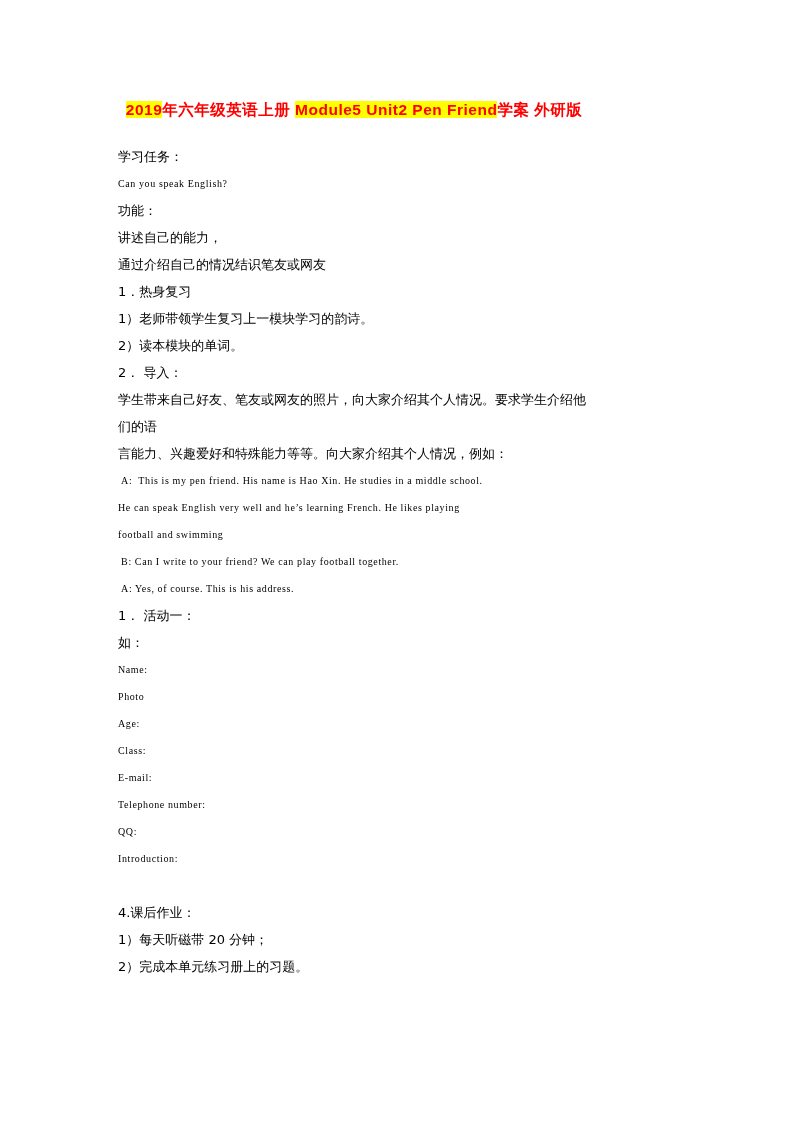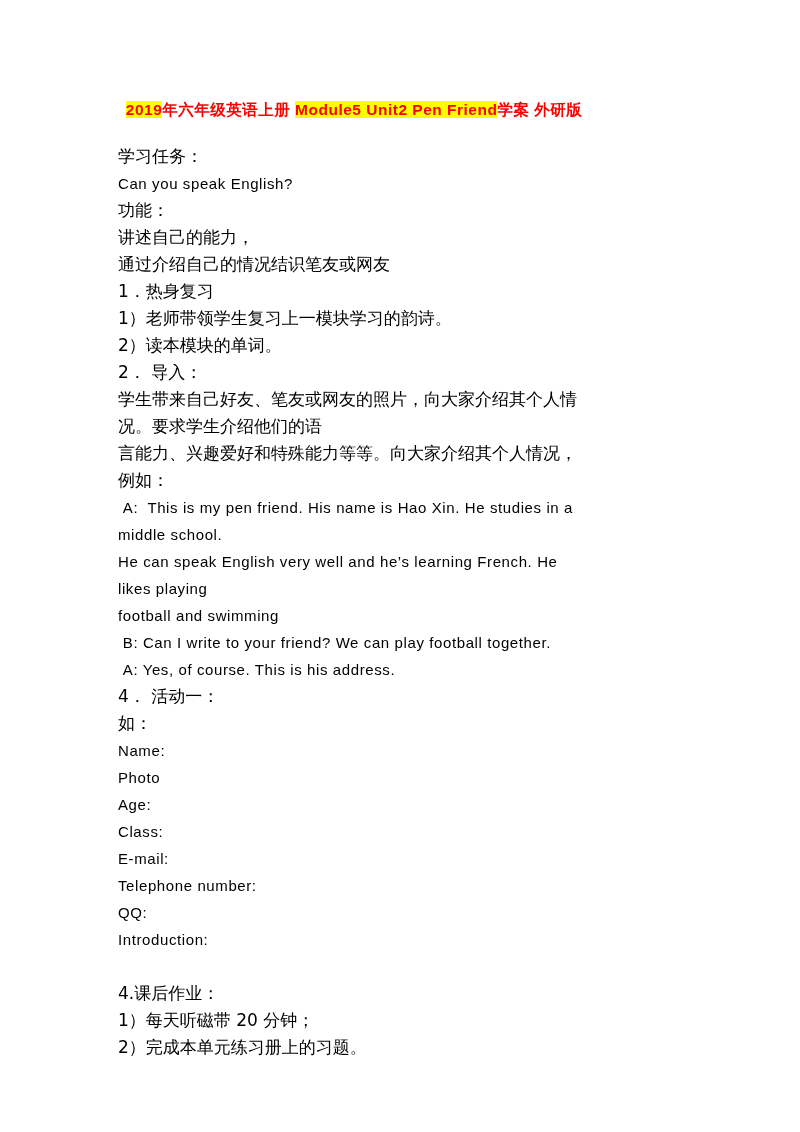--- a/index.html
+++ b/index.html
@@ -36,26 +36,26 @@
     background: #ffff00;
   }
   .line {
     font-size: 13.5px;
     line-height: 27px;
     margin: 0;
     white-space: pre-wrap;
   }
   .cn {
     font-family: "DejaVu Sans", sans-serif;
-    font-size: 17px;
+    font-size: 13px;
     line-height: 27px;
   }
   .en {
-    font-family: Liberation Sans, sans-serif;
-    font-size: 15px;
+    font-family: Liberation Serif, serif;
+    font-size: 10px;
     letter-spacing: 0.6px;
     line-height: 27px;
   }
   .blank {
     height: 27px;
   }
 </style>
 </head>
 <body>
 
@@ -73,21 +73,21 @@
       <p class="line cn">1）老师带领学生复习上一模块学习的韵诗。</p>
       <p class="line cn">2）读本模块的单词。</p>
       <p class="line cn">2． 导入：</p>
       <p class="line cn">学生带来自己好友、笔友或网友的照片，向大家介绍其个人情况。要求学生介绍他们的语</p>
       <p class="line cn">言能力、兴趣爱好和特殊能力等等。向大家介绍其个人情况，例如：</p>
       <p class="line en"> A:  This is my pen friend. His name is Hao Xin. He studies in a middle school.</p>
       <p class="line en">He can speak English very well and he’s learning French. He likes playing</p>
       <p class="line en">football and swimming</p>
       <p class="line en"> B: Can I write to your friend? We can play football together.</p>
       <p class="line en"> A: Yes, of course. This is his address.</p>
-      <p class="line cn">4． 活动一：</p>
+      <p class="line cn">1． 活动一：</p>
       <p class="line cn">如：</p>
       <p class="line en">Name:</p>
       <p class="line en">Photo</p>
       <p class="line en">Age:</p>
       <p class="line en">Class:</p>
       <p class="line en">E-mail:</p>
       <p class="line en">Telephone number:</p>
       <p class="line en">QQ:</p>
       <p class="line en">Introduction:</p>
       <p class="line blank"></p>

